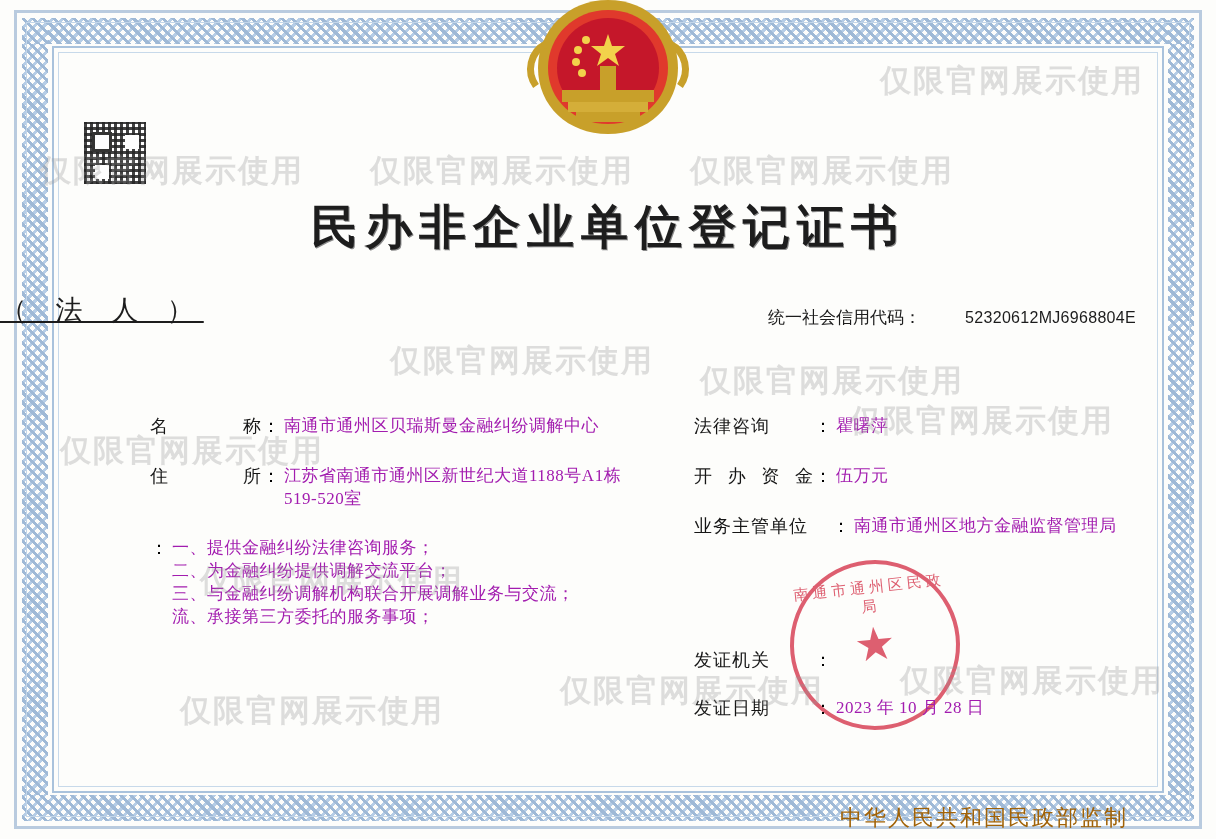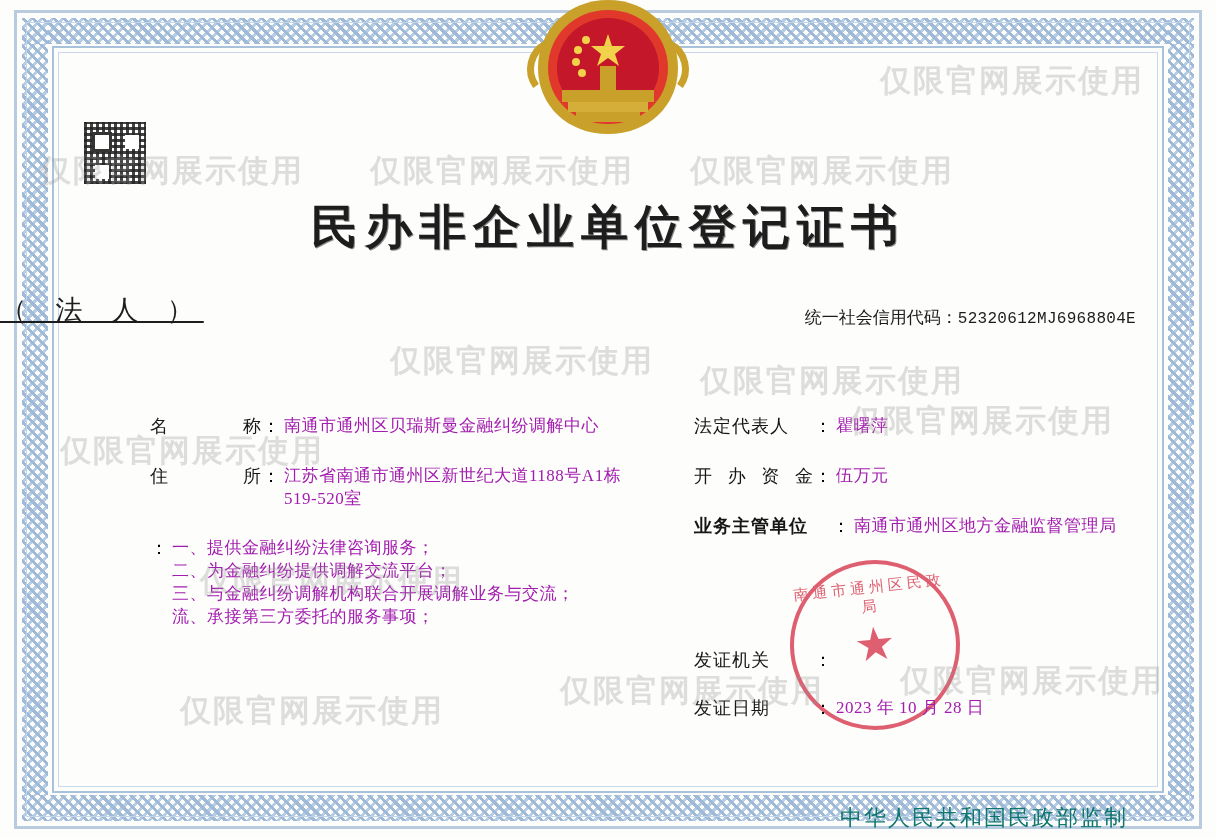--- a/index.html
+++ b/index.html
@@ -141,23 +141,24 @@
   .credit {
     position: absolute;
     right: 80px;
     top: 306px;
     font-size: 17px;
     color: #1c1c1c;
     white-space: nowrap;
     font-family: "Liberation Serif", serif;
   }
   .credit .code {
-    font-family: Liberation Mono, monospace;
+    font-family: Liberation Sans, sans-serif;
     font-size: 16px;
     letter-spacing: .3px;
+    margin-left: 44px;
   }
 
   
   .col-left  { position: absolute; left: 150px; top: 414px; width: 490px; }
   .col-right { position: absolute; left: 694px; top: 414px; width: 440px; }
 
   .row { display: flex; margin-bottom: 26px; }
   .row .lbl {
     font-size: 18px;
     color: #161616;
@@ -221,21 +222,21 @@
   .date-line { font-size: 16px; letter-spacing: 2px; }
   .date-line .num { font-family: "Liberation Serif", serif; }
 
   
   .footer {
     position: absolute;
     right: 88px;
     bottom: 6px;
     font-size: 22px;
     letter-spacing: 2px;
-    color: #0f766e;
+    color: #a16207;
     font-family: "DejaVu Serif", "Liberation Serif", serif;
   }
 
   
   .wm-layer {
     position: absolute;
     left: 0; top: 0; right: 0; bottom: 0;
     pointer-events: none;
     overflow: hidden;
   }
@@ -315,38 +316,38 @@
         <div>二、为金融纠纷提供调解交流平台；</div>
         <div>三、与金融纠纷调解机构联合开展调解业务与交流；</div>
         <div>流、承接第三方委托的服务事项；</div>
       </span>
     </div>
   </div>
 
   <div class="col-right">
 
     <div class="row">
-      <span class="lbl lbl-w-right">法定代表人</span>
+      <span class="lbl lbl-w-right">法律咨询</span>
       <span class="colon">：</span>
       <span class="val">瞿曙萍</span>
     </div>
 
     <div class="row">
       <span class="lbl"><span class="spread3">
             <span>开</span>
             <span>办</span>
             <span>资</span>
             <span>金</span>
           </span></span>
       <span class="colon">：</span>
       <span class="val">伍万元</span>
     </div>
 
     <div class="row">
-      <span class="lbl" style="width:138px;display:inline-block;font-weight:bold;">业务主管单位</span>
+      <span class="lbl" style="width:138px;display:inline-block;">业务主管单位</span>
       <span class="colon">：</span>
       <span class="val">南通市通州区地方金融监督管理局</span>
     </div>
   </div>
 
   <div class="seal">
     <div class="seal-text-top">南通市通州区民政局</div>
     <div class="seal-star">★</div>
     <div class="seal-text-bottom"></div>
   </div>

